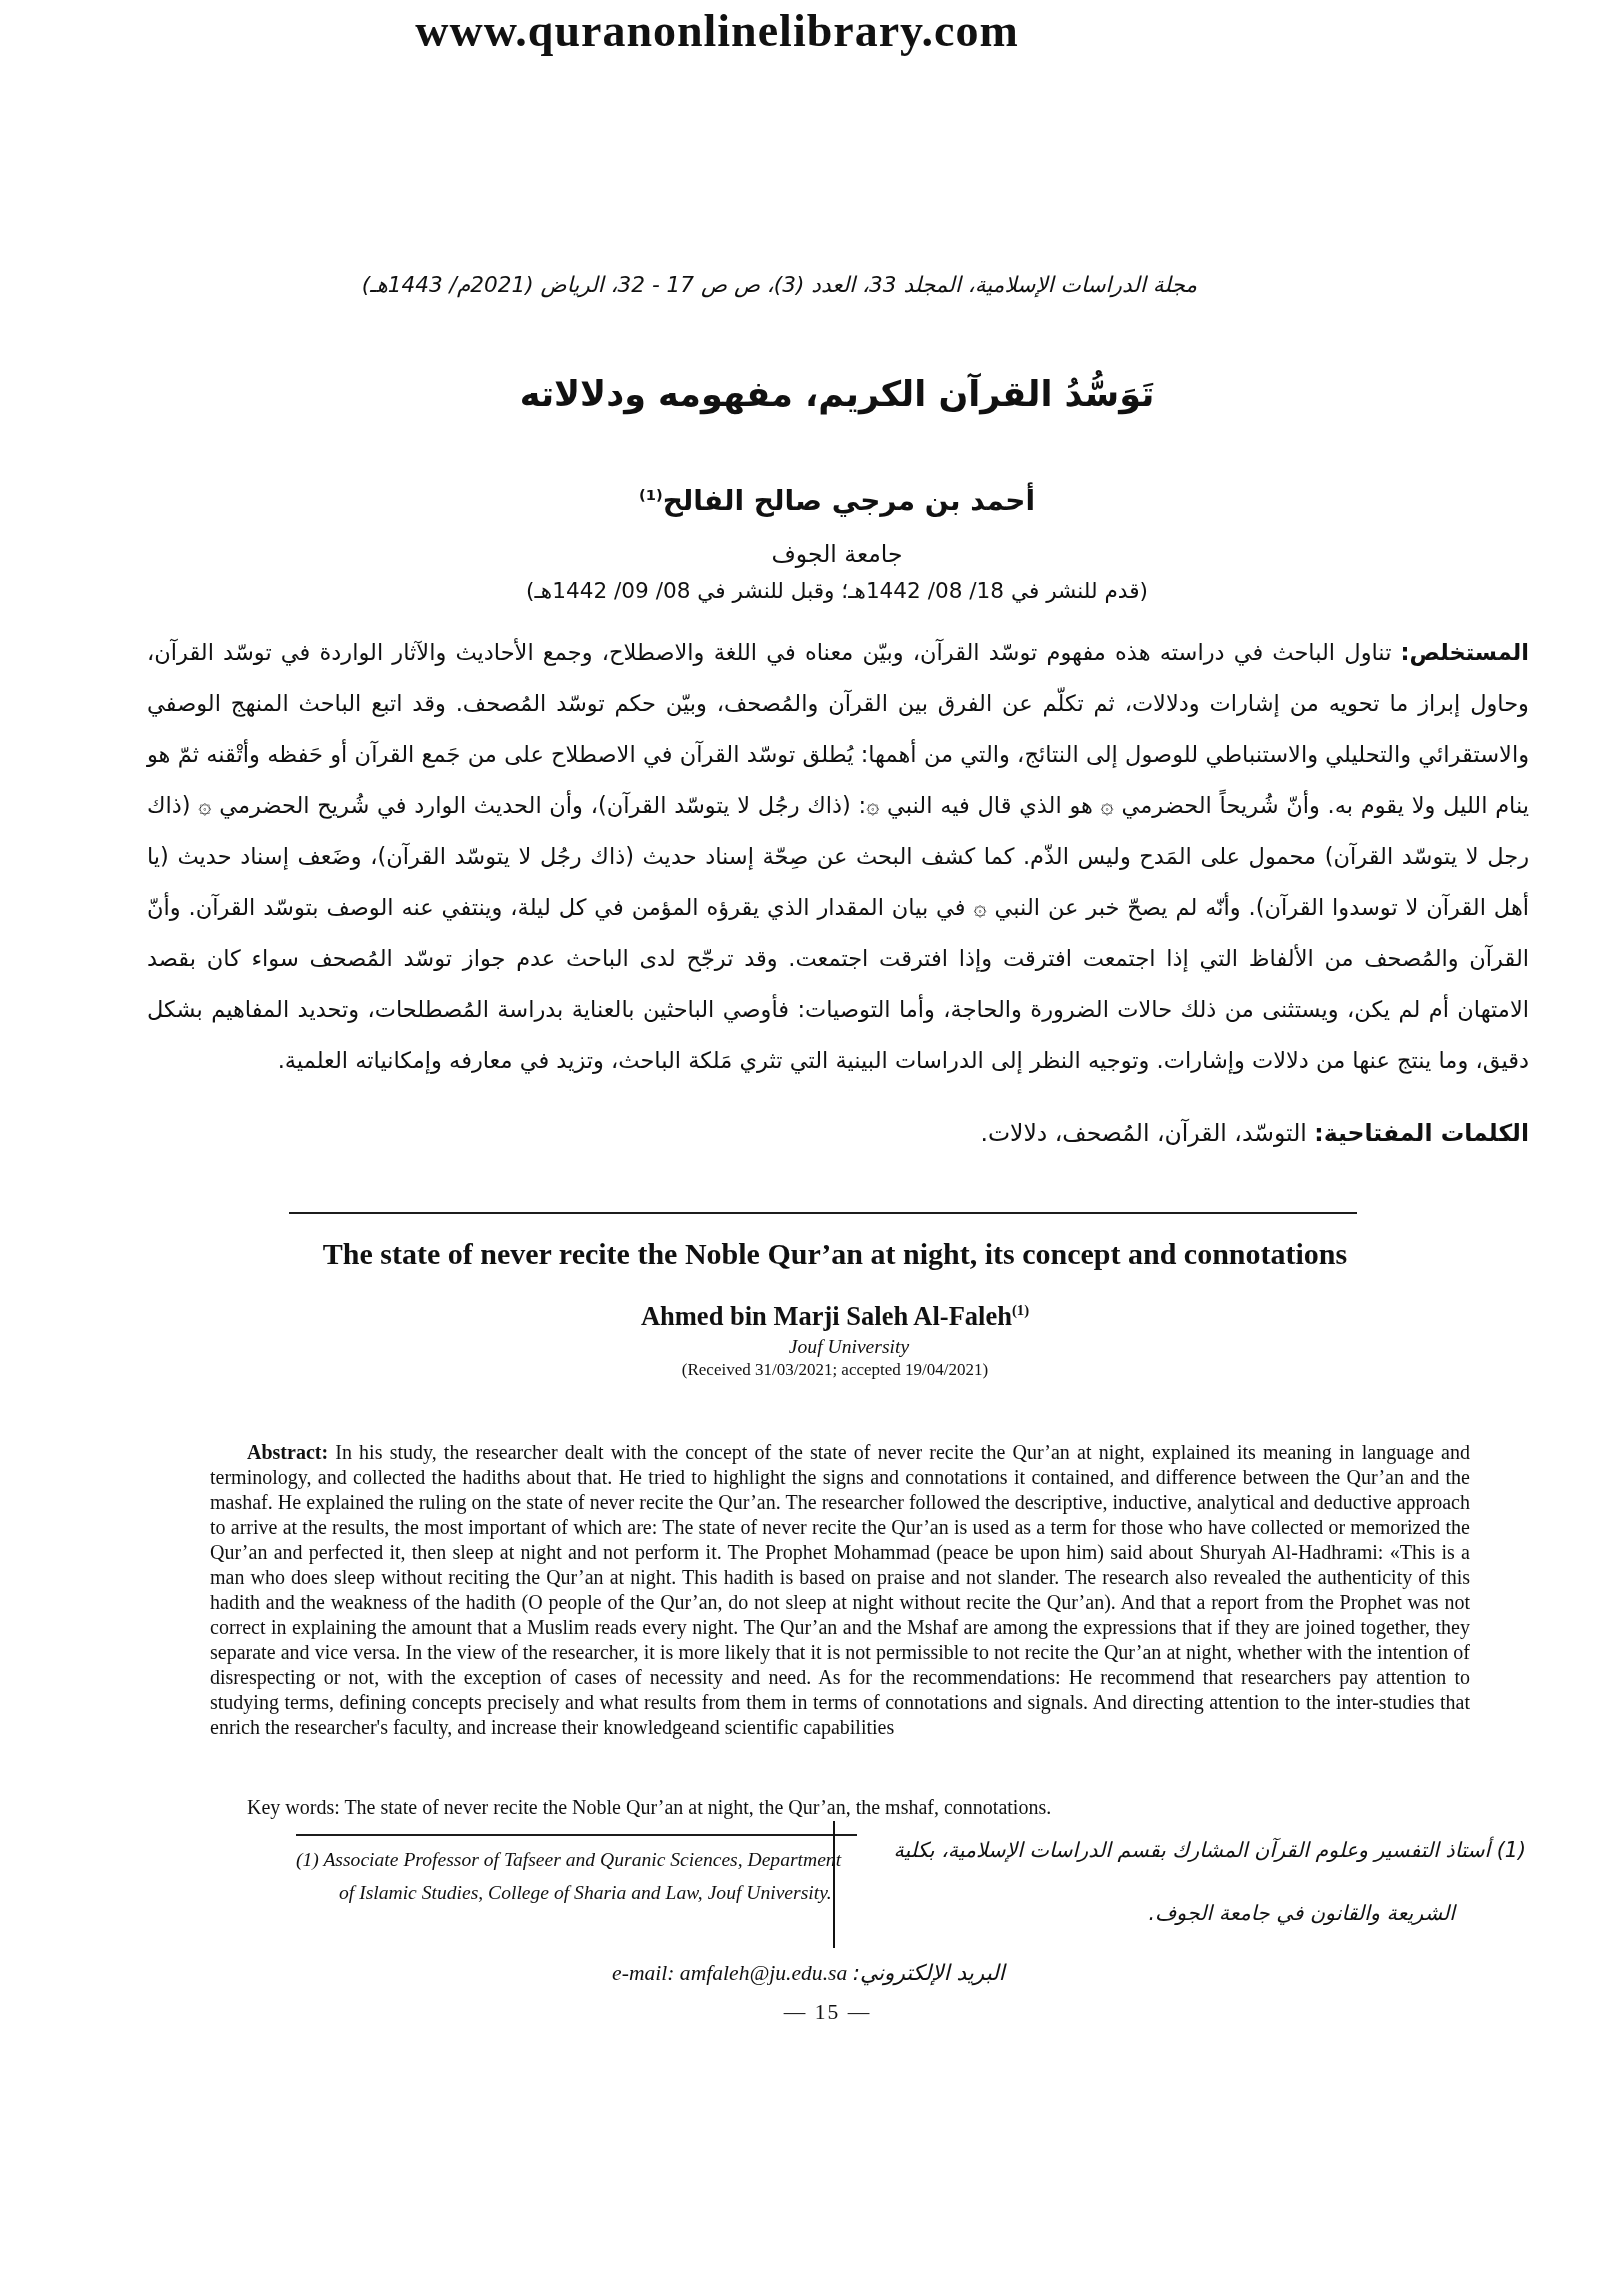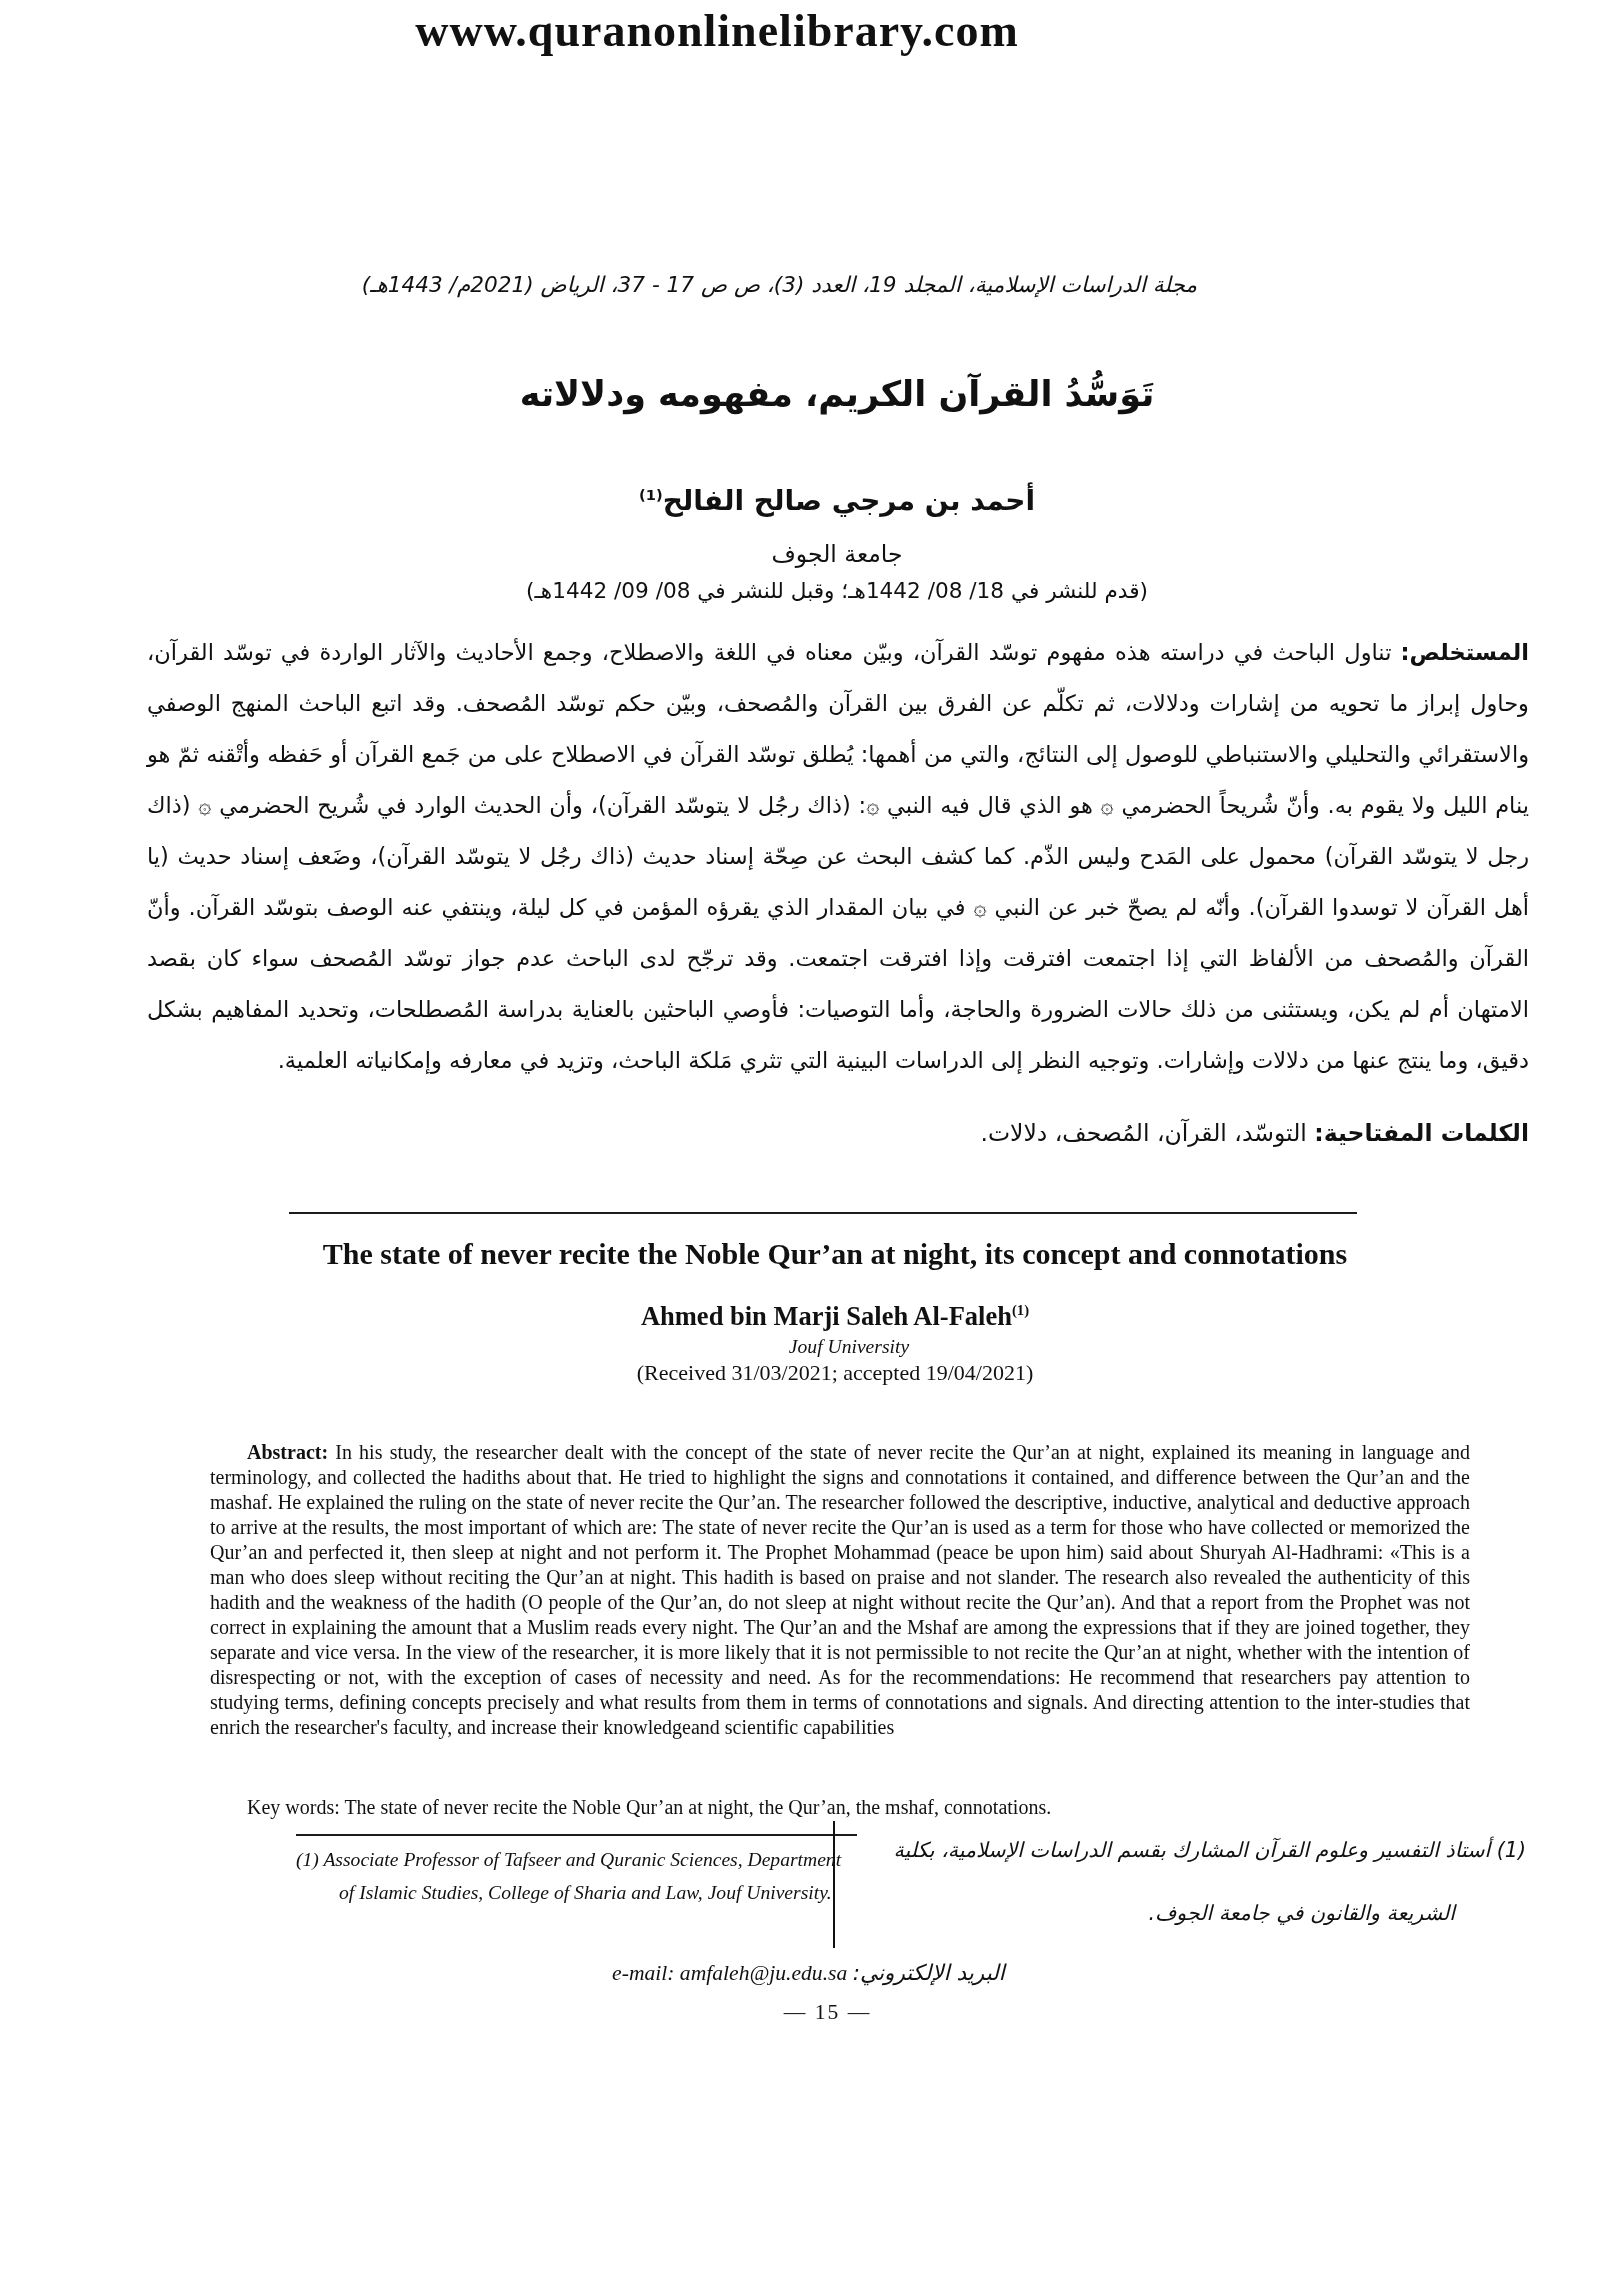--- a/index.html
+++ b/index.html
@@ -80,21 +80,21 @@
     font-size: 26.5px; font-weight: bold;
   }
   .en-univ {
     top: 1336px; left: 132px; width: 1386px;
     text-align: center;
     font-size: 19.6px; font-style: italic;
   }
   .en-dates {
     top: 1360px; left: 118px; width: 1386px;
     text-align: center;
-    font-size: 22px;
+    font-size: 17px;
   }
 
   .en-abstract {
     top: 1400px; left: 186px; width: 1260px;
     text-align: justify;
     font-size: 20px; line-height: 25px;
     text-indent: 37px;
     margin-top: 40px;
   }
   .en-abstract .lbl { font-weight: bold; }
@@ -139,21 +139,21 @@
     text-align: center;
     font-size: 21.6px;
     letter-spacing: 2px;
   }
 </style>
 </head>
 <body>
 
 <div class="abs site-header">www.quranonlinelibrary.com</div>
 
-<div class="abs journal-line ar">مجلة الدراسات الإسلامية، المجلد 19، العدد (3)، ص ص 17 - 37، الرياض (2021م/ 1443هـ)</div>
+<div class="abs journal-line ar">مجلة الدراسات الإسلامية، المجلد 33، العدد (3)، ص ص 17 - 32، الرياض (2021م/ 1443هـ)</div>
 
 <div class="abs ar-title ar">تَوَسُّدُ القرآن الكريم، مفهومه ودلالاته</div>
 
 <div class="abs ar-author ar"><span>أحمد بن مرجي صالح الفالح</span><sup>(1)</sup></div>
 
 <div class="abs ar-univ ar">جامعة الجوف</div>
 
 <div class="abs ar-dates ar">(قدم للنشر في 18/ 08/ 1442هـ؛ وقبل للنشر في 08/ 09/ 1442هـ)</div>
 
 <div class="abs ar-abstract ar"><span class="lbl">المستخلص:</span><span> تناول الباحث في دراسته هذه مفهوم توسّد القرآن، وبيّن معناه في اللغة والاصطلاح، وجمع الأحاديث والآثار الواردة في توسّد القرآن، وحاول إبراز ما تحويه من إشارات ودلالات، ثم تكلّم عن الفرق بين القرآن والمُصحف، وبيّن حكم توسّد المُصحف. وقد اتبع الباحث المنهج الوصفي والاستقرائي والتحليلي والاستنباطي للوصول إلى النتائج، والتي من أهمها: يُطلق توسّد القرآن في الاصطلاح على من جَمع القرآن أو حَفظه وأتْقنه ثمّ هو ينام الليل ولا يقوم به. وأنّ شُريحاً الحضرمي ۞ هو الذي قال فيه النبي ۞: (ذاك رجُل لا يتوسّد القرآن)، وأن الحديث الوارد في شُريح الحضرمي ۞ (ذاك رجل لا يتوسّد القرآن) محمول على المَدح وليس الذّم. كما كشف البحث عن صِحّة إسناد حديث (ذاك رجُل لا يتوسّد القرآن)، وضَعف إسناد حديث (يا أهل القرآن لا توسدوا القرآن). وأنّه لم يصحّ خبر عن النبي ۞ في بيان المقدار الذي يقرؤه المؤمن في كل ليلة، وينتفي عنه الوصف بتوسّد القرآن. وأنّ القرآن والمُصحف من الألفاظ التي إذا اجتمعت افترقت وإذا افترقت اجتمعت. وقد ترجّح لدى الباحث عدم جواز توسّد المُصحف سواء كان بقصد الامتهان أم لم يكن، ويستثنى من ذلك حالات الضرورة والحاجة، وأما التوصيات: فأوصي الباحثين بالعناية بدراسة المُصطلحات، وتحديد المفاهيم بشكل دقيق، وما ينتج عنها من دلالات وإشارات. وتوجيه النظر إلى الدراسات البينية التي تثري مَلكة الباحث، وتزيد في معارفه وإمكانياته العلمية.</span></div>

